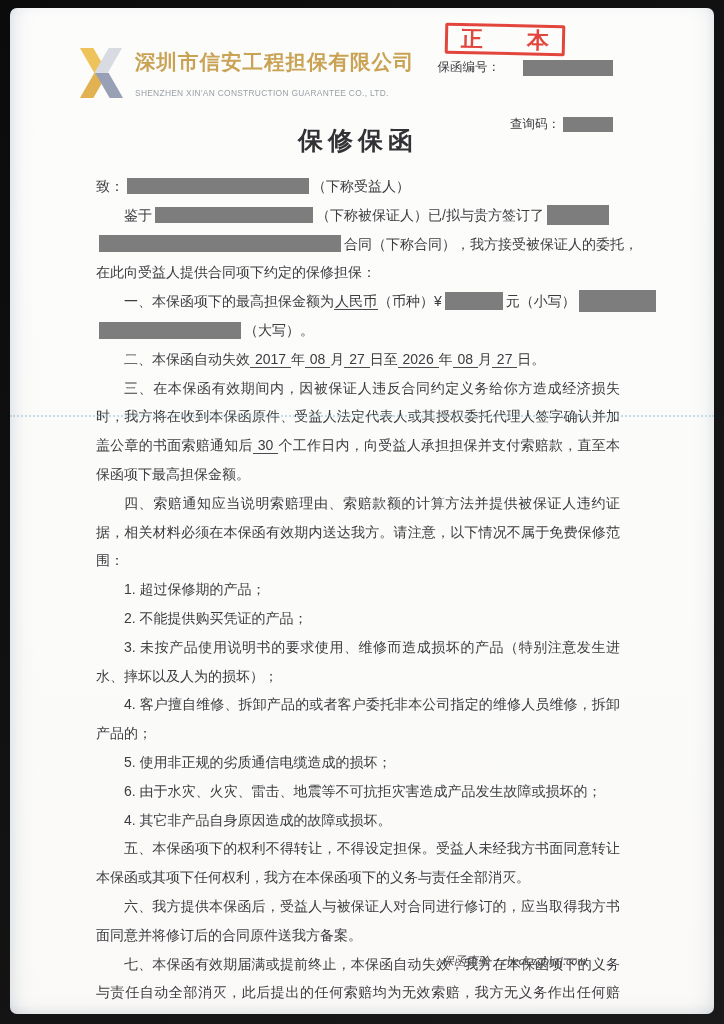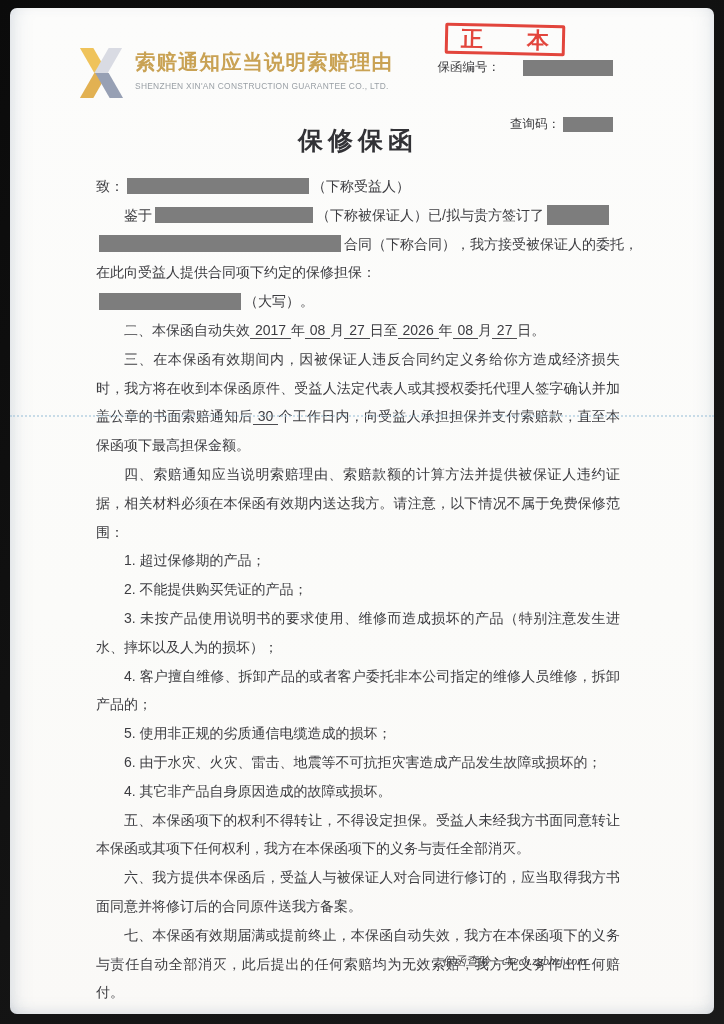--- a/index.html
+++ b/index.html
@@ -19,21 +19,21 @@
   }
   
   .logo{position:absolute;left:68px;top:40px;width:46px;height:50px;}
   .co-block{position:absolute;left:125px;top:40px;}
   .co-cn{
     font-family:"Liberation Sans", sans-serif;font-weight:bold;
     font-size:20.5px;letter-spacing:1px;color:#c9a254;white-space:nowrap;
   }
   .co-en{
     font-family:"Liberation Sans", sans-serif;
-    font-size:8.4px;color:#9aa0a6;letter-spacing:.3px;margin-top:5px;white-space:nowrap;
+    font-size:8.4px;color:#9aa0a6;letter-spacing:.3px;margin-top:12px;white-space:nowrap;
   }
   .stamp{
     position:absolute;left:435px;top:16px;width:120px;height:31px;box-sizing:border-box;
     border:3px solid #e2453c;border-radius:2px;color:#e2453c;
     font-family:"Liberation Serif", serif;font-weight:bold;font-size:22px;line-height:25px;
     text-align:center;transform:rotate(1.2deg);white-space:nowrap;overflow:hidden;
   }
   .hfield{
     position:absolute;right:101px;display:flex;align-items:center;gap:3px;
     font-size:12.5px;color:#3b3b3e;white-space:nowrap;
@@ -80,21 +80,21 @@
 <div class="page">
 
   <svg class="logo" viewBox="0 0 48 52" xmlns="http://www.w3.org/2000/svg">
     <polygon points="2,0 16,0 31,26 17,26" fill="#efc35b"></polygon>
     <polygon points="17,26 31,26 16,52 2,52" fill="#e2b152"></polygon>
     <polygon points="32,0 46,0 31,26 17,26" fill="#d9dbe3"></polygon>
     <polygon points="18,26 32,26 47,52 33,52" fill="#97a0b4"></polygon>
   </svg>
 
   <div class="co-block">
-    <div class="co-cn">索赔通知应当说明索赔理由</div>
+    <div class="co-cn">深圳市信安工程担保有限公司</div>
     <div class="co-en">SHENZHEN XIN'AN CONSTRUCTION GUARANTEE CO., LTD.</div>
   </div>
 
   <div class="stamp">正　　本</div>
 
   <div class="hfield f-no">
     <span>保函编号：</span>
     <span class="bar"></span>
   </div>
   <div class="hfield f-code">
@@ -102,20 +102,21 @@
     <span class="bar"></span>
   </div>
 
   <div class="content">
     <h1 class="doc-title">保修保函</h1>
     <div id="body-lines">
         <p class="bl nowrap"><span>致：</span><span class="redact" style="width: 182px; height: 16px;"></span><span>（下称受益人）</span></p>
         <p class="bl indent nowrap"><span>鉴于</span><span class="redact" style="width: 158px; height: 16px;"></span><span>（下称被保证人）已/拟与贵方签订了</span><span class="redact" style="width: 62px; height: 20px;"></span></p>
         <p class="bl nowrap"><span class="redact" style="width: 242px; height: 17px;"></span><span>合同（下称合同），我方接受被保证人的委托，</span></p>
         <p class="bl "><span>在此向受益人提供合同项下约定的保修担保：</span></p>
+        <p class="bl indent nowrap"><span>一、本保函项下的最高担保金额为</span><span class="u">人民币</span><span>（币种）¥</span><span class="redact" style="width: 58px; height: 18px;"></span><span>元（小写）</span><span class="redact" style="width: 77px; height: 22px;"></span></p>
         <p class="bl nowrap"><span class="redact" style="width: 142px; height: 17px;"></span><span>（大写）。</span></p>
         <p class="bl indent"><span>二、本保函自动失效</span><span class="u"> 2017 </span><span>年</span><span class="u"> 08 </span><span>月</span><span class="u"> 27 </span><span>日至</span><span class="u"> 2026 </span><span>年</span><span class="u"> 08 </span><span>月</span><span class="u"> 27 </span><span>日。</span></p>
         <p class="bl indent just"><span>三、在本保函有效期间内，因被保证人违反合同约定义务给你方造成经济损失时，我方将在收到本保函原件、受益人法定代表人或其授权委托代理人签字确认并加盖公章的书面索赔通知后</span><span class="u"> 30 </span><span>个工作日内，向受益人承担担保并支付索赔款，直至本保函项下最高担保金额。</span></p>
         <p class="bl indent just"><span>四、索赔通知应当说明索赔理由、索赔款额的计算方法并提供被保证人违约证据，相关材料必须在本保函有效期内送达我方。请注意，以下情况不属于免费保修范围：</span></p>
         <p class="bl indent just"><span>1. 超过保修期的产品；</span></p>
         <p class="bl indent just"><span>2. 不能提供购买凭证的产品；</span></p>
         <p class="bl indent just"><span>3. 未按产品使用说明书的要求使用、维修而造成损坏的产品（特别注意发生进水、摔坏以及人为的损坏）；</span></p>
         <p class="bl indent just"><span>4. 客户擅自维修、拆卸产品的或者客户委托非本公司指定的维修人员维修，拆卸产品的；</span></p>
         <p class="bl indent just"><span>5. 使用非正规的劣质通信电缆造成的损坏；</span></p>
         <p class="bl indent just"><span>6. 由于水灾、火灾、雷击、地震等不可抗拒灾害造成产品发生故障或损坏的；</span></p>

